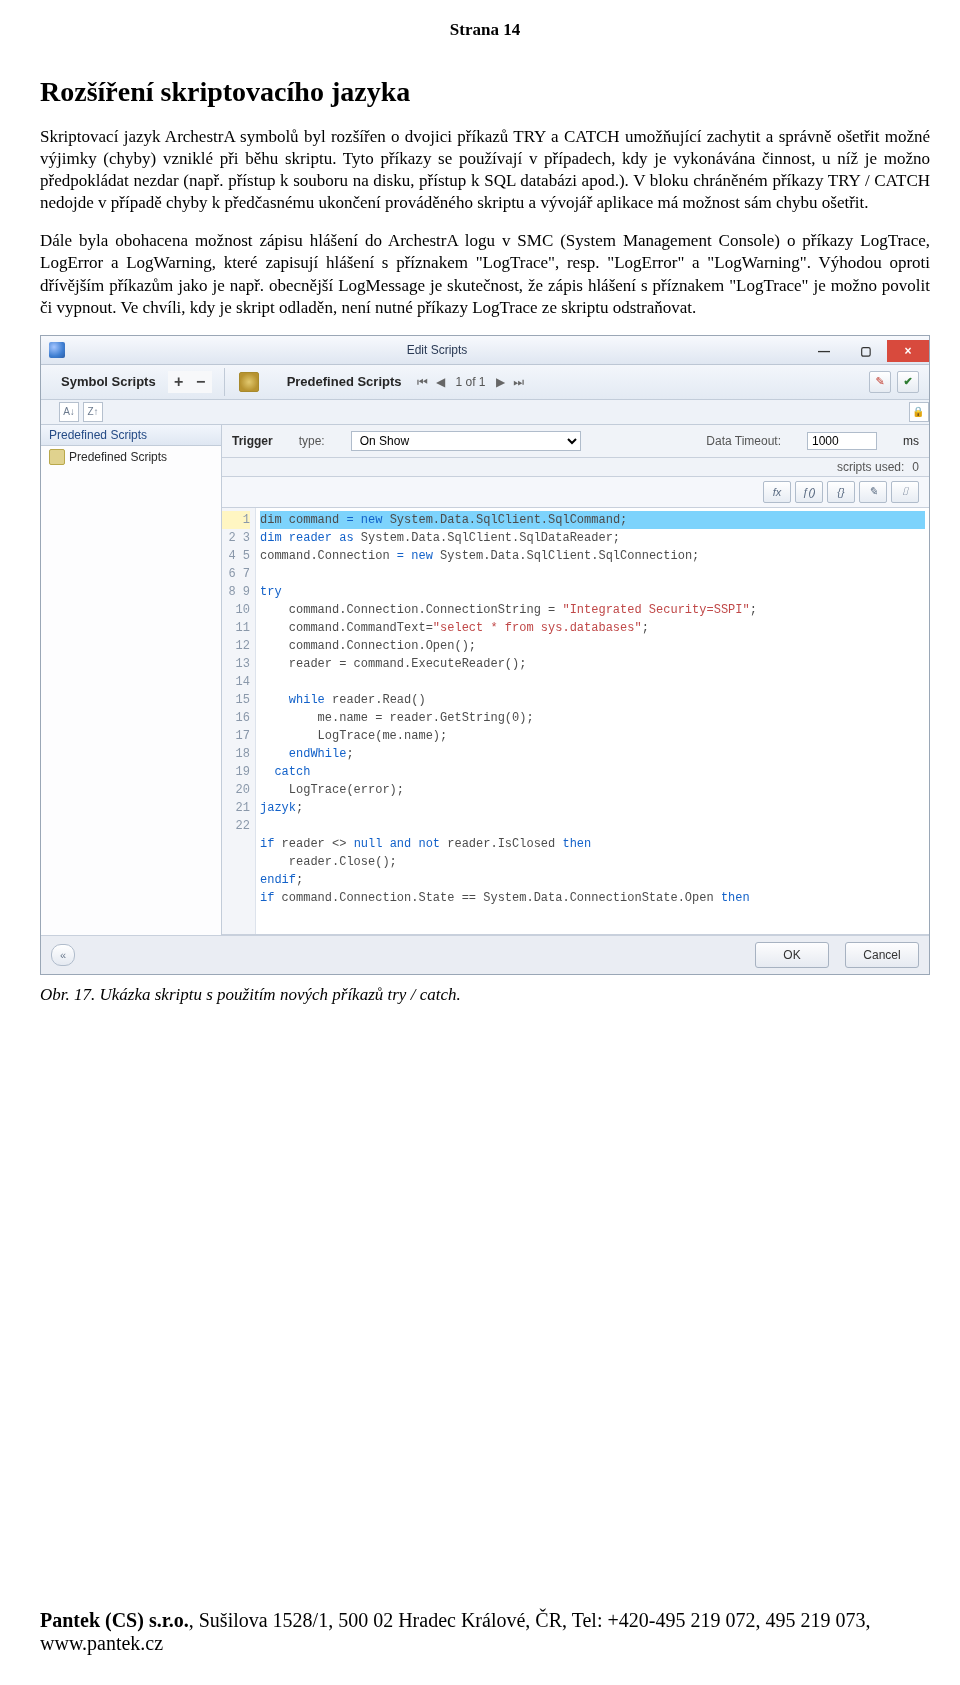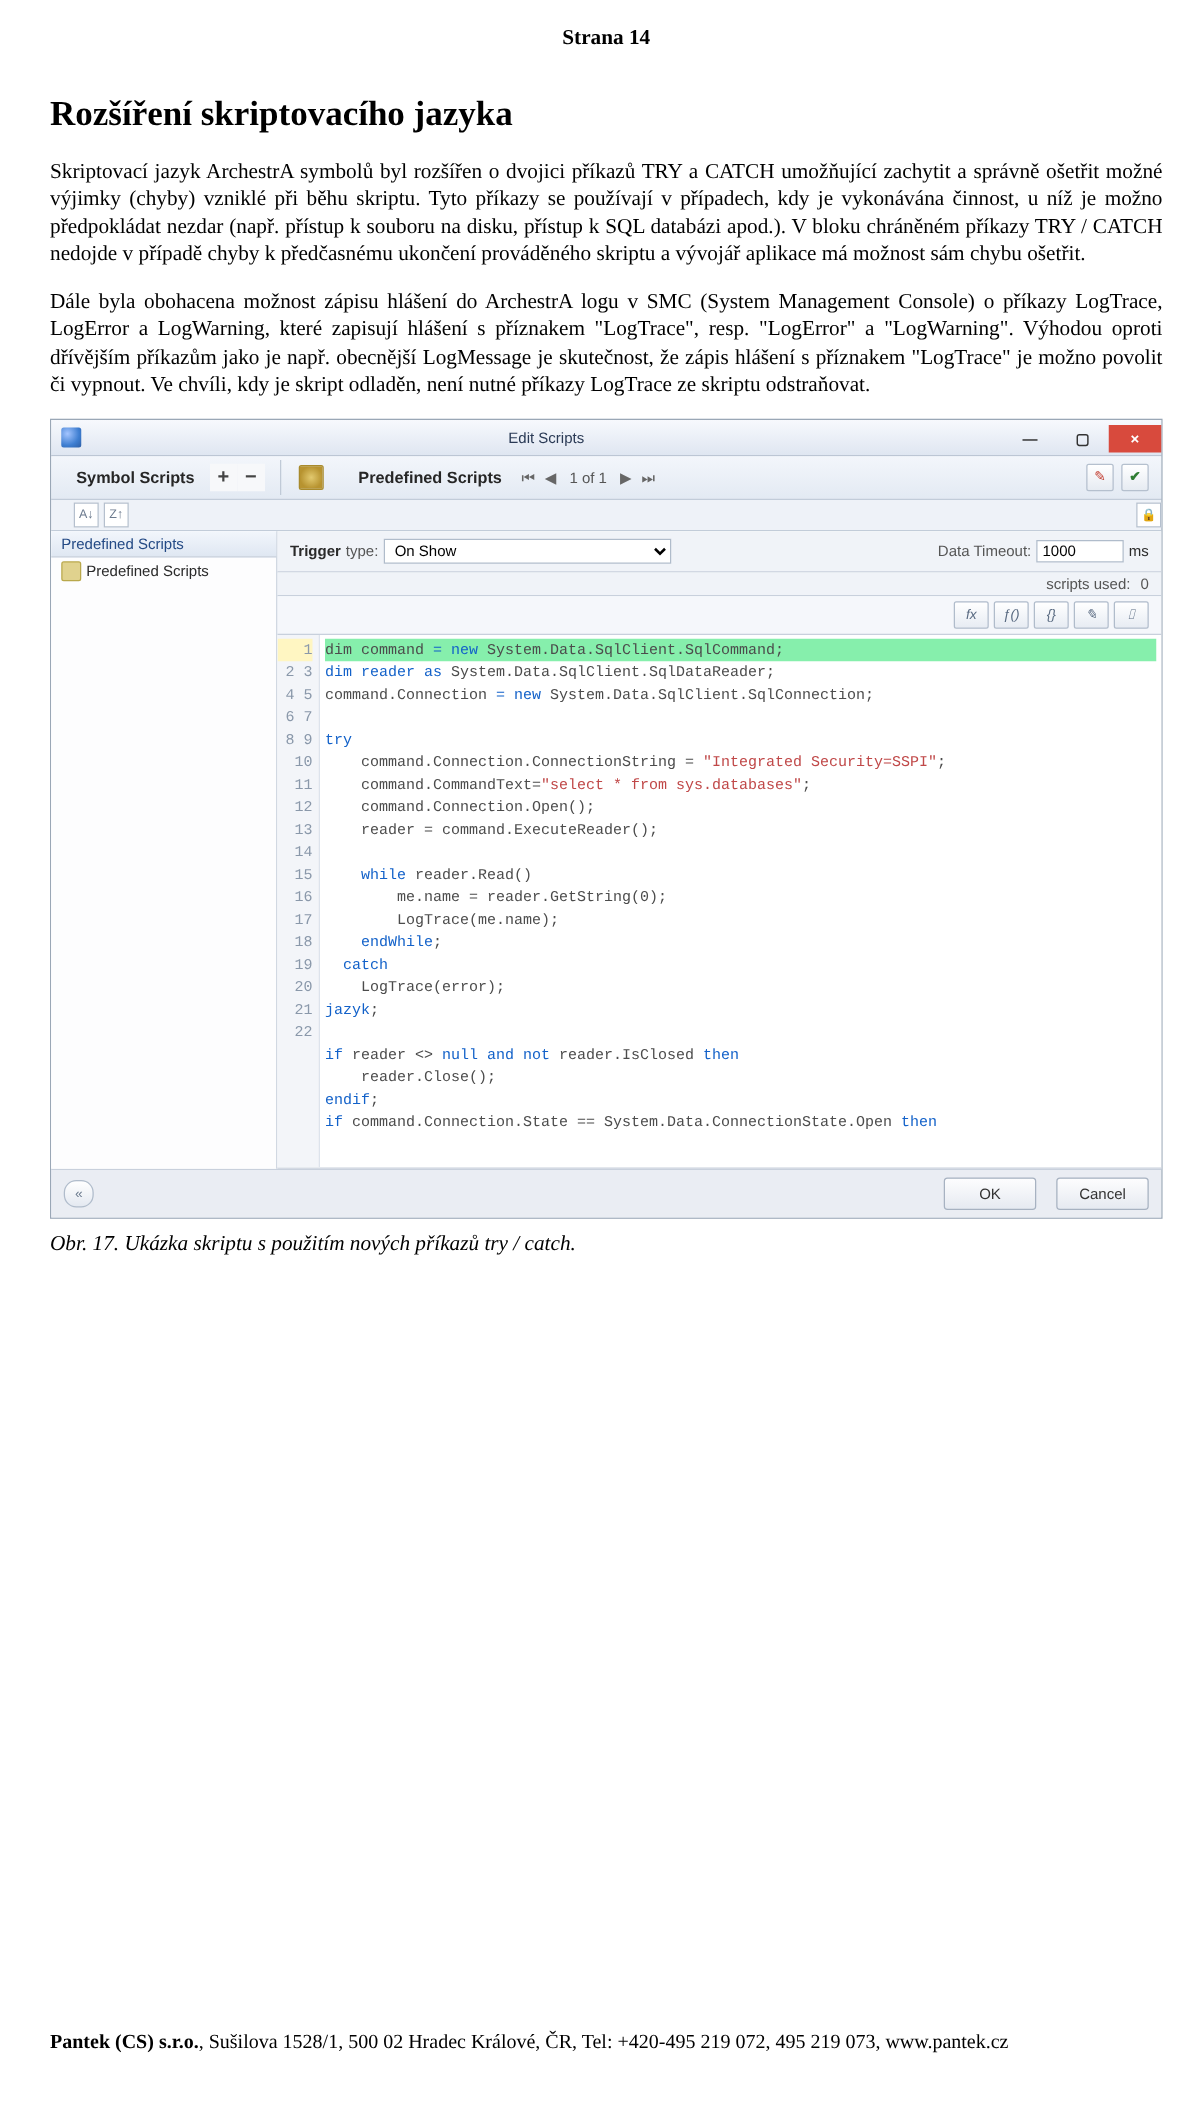--- a/index.html
+++ b/index.html
@@ -160,21 +160,21 @@
     display: flex; align-items: center; gap: 4px;
     padding: 3px 6px 3px 8px;
   }
   .treeitem .sicon { width: 14px; height: 14px;
     background: #e0d28e;border:1px solid #b9a84b;border-radius:2px;}
   .mainpane { flex:1; display:flex; flex-direction:column; }
 
   
   .trigrow {
     display:flex; align-items:center;
-    background:#f0f3f8; padding:6px 10px; gap:4px;
+    background:#f0f3f8; padding:6px 10px; gap:26px;
     border-bottom:1px solid #c8d0dc;
   }
   .trigrow .lab { font-weight:bold; font-size:12px; }
   .trigrow .type { color:#555; }
   .trigrow select {
     font-family:inherit; font-size:12px;
     padding:1px 4px; width:230px;
     border:1px solid #b0bccb; background:#fff;
   }
   .trigrow .dt {
@@ -217,21 +217,21 @@
     line-height:18px; box-sizing:border-box;
   }
   .code {
     flex:1; font-family:"Courier New",monospace; font-size:12px;
     line-height:18px; padding:3px 4px; color:#4c4c4c;
     white-space:pre; overflow:hidden;
   }
   .code .kw { color:#1261c9; }
   .code .str { color:#c04848; }
   
-  .code .hl { background:#86efac; display:inline-block; width:100%; }
+  .code .hl { background:#7dd3fc; display:inline-block; width:100%; }
   .gutter .ghl { background:#fff6c2; display:block; }
 
   
   .statusrow {
     background:#eef1f6; padding:3px 10px; color:#4c5a70;
     font-family:"Courier New",monospace; font-size:12px;
     border-bottom:1px solid #c8d0dc;
   }
   
   .footrow {
@@ -254,22 +254,22 @@
   }
   .footrow .spacer { flex:1; }
 
   .caption {
     font-style: italic;
     margin-top: 10px;
     font-size: 17px;
   }
   .page-footer {
     position: absolute;
-    bottom: 17px; left: 40px; right: 30px;
-    font-size: 16px;
+    bottom: 5px; left: 40px; right: 30px;
+    font-size: 20px;
   }
 </style>
 </head>
 <body>
 
 <div class="page">
   <div class="page-top">Strana 14</div>
 
   <h1 class="section-title">Rozšíření skriptovacího jazyka</h1>
 

